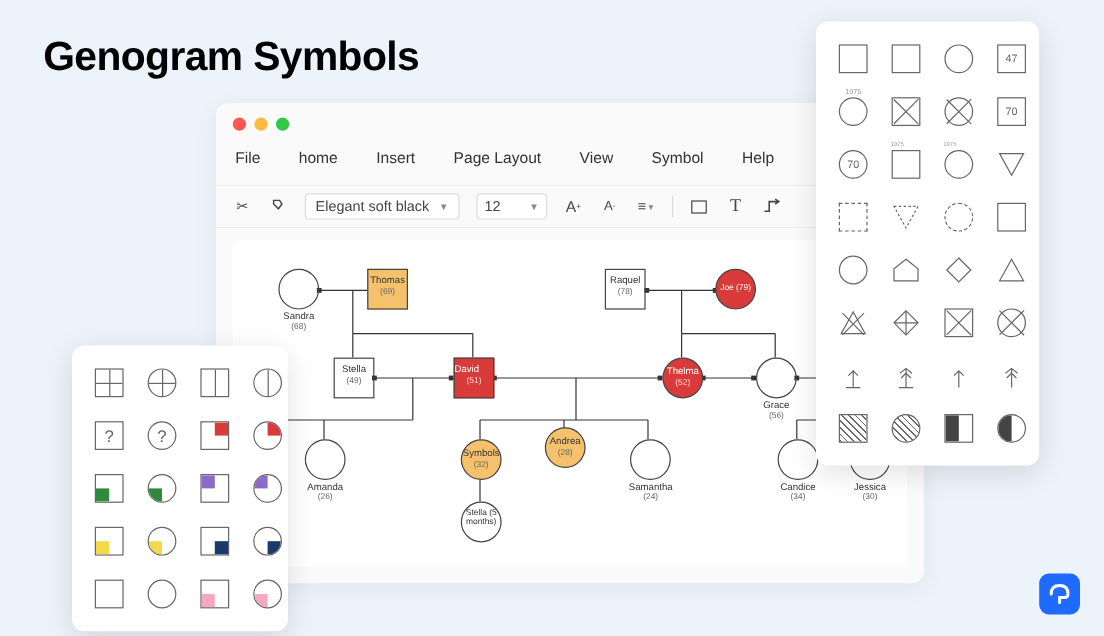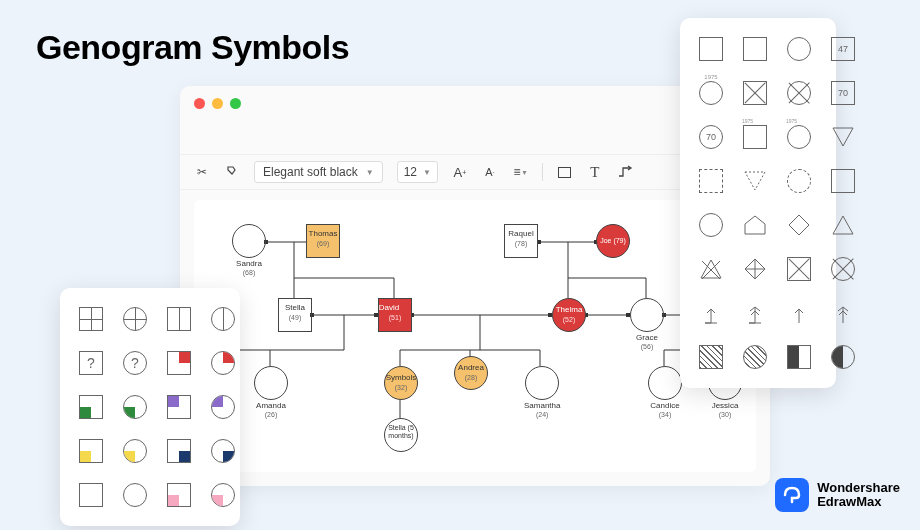--- a/index.html
+++ b/index.html
@@ -6,36 +6,36 @@
 body{width:920px;height:530px;background:#edf3fb;font-family:-apple-system,BlinkMacSystemFont,"Segoe UI",Arial,sans-serif;position:relative;overflow:hidden}
 .title{position:absolute;top:28px;left:36px;font-size:34px;font-weight:900;color:#000;letter-spacing:-0.5px}
 .app-window{position:absolute;top:86px;left:180px;width:590px;height:400px;background:#fafafa;border-radius:10px;box-shadow:0 4px 20px rgba(0,0,0,0.06)}
 .traffic{position:absolute;top:12px;left:14px;display:flex;gap:7px}
 .dot{width:11px;height:11px;border-radius:50%}
 .dot.r{background:#fc5753}.dot.y{background:#fdbc40}.dot.g{background:#33c748}
 .menubar{position:absolute;top:38px;left:16px;display:flex;gap:32px;font-size:13px;color:#333}
 .toolbar{position:absolute;top:68px;left:0;right:0;height:36px;border-top:1px solid #eee;border-bottom:1px solid #eee;display:flex;align-items:center;padding:0 14px;gap:14px;font-size:12px;color:#444}
 .tb-icon{width:16px;height:16px;display:flex;align-items:center;justify-content:center}
 .font-sel{display:flex;align-items:center;border:1px solid #ddd;border-radius:3px;padding:3px 8px;gap:8px;background:#fff;font-size:12px}
-.size-sel{display:flex;align-items:center;border:1px solid #ddd;border-radius:3px;padding:3px 6px;gap:6px;background:#fff;font-size:12px}
+.size-sel{display:flex;align-items:center;border:1px solid #ddd;border-radius:3px;padding:3px 6px;gap:24px;background:#fff;font-size:12px}
 .caret{font-size:8px;color:#888}
 .divider{width:1px;height:18px;background:#ddd}
 .canvas{position:absolute;top:114px;left:14px;right:14px;bottom:14px;background:#fff;border-radius:6px}
 .node{position:absolute;text-align:center;font-size:8px;line-height:1.1;color:#333}
 .node .shape{margin:0 auto 2px}
 .sq{width:34px;height:34px;border:1px solid #444}
 .ci{width:34px;height:34px;border:1px solid #444;border-radius:50%}
 .fill-orange{background:#f5c16c}
 .fill-red{background:#d93b3b;color:#fff}
 .lbl{font-size:8px}
 .lbl2{font-size:7px;color:#666}
 
 .palette{position:absolute;background:#fff;border-radius:10px;box-shadow:0 6px 24px rgba(0,0,0,0.12);padding:14px}
 .palette-left{top:288px;left:60px;width:180px}
-.palette-right{top:18px;left:680px;width:156px}
+.palette-right{top:18px;left:680px;width:186px}
 .pg{display:grid;grid-template-columns:repeat(4,1fr);gap:10px}
 .pg .cell{width:34px;height:34px;display:flex;align-items:center;justify-content:center}
 .sym-sq{width:24px;height:24px;border:1px solid #666}
 .sym-ci{width:24px;height:24px;border:1px solid #666;border-radius:50%}
 .half-fill{position:relative;overflow:hidden}
 .half-fill::before{content:'';position:absolute;background:var(--c,#d93b3b)}
 .corner-tl::before{top:0;left:0;width:50%;height:50%}
 .corner-tr::before{top:0;right:0;width:50%;height:50%}
 .corner-bl::before{bottom:0;left:0;width:50%;height:50%}
 .corner-br::before{bottom:0;right:0;width:50%;height:50%}
@@ -60,20 +60,29 @@
 </head>
 <body>
 
 <div class="title">Genogram Symbols</div>
 
 <div class="app-window">
   <div class="traffic">
     <div class="dot r"></div>
     <div class="dot y"></div>
     <div class="dot g"></div>
+  </div>
+  <div class="menubar">
+    <span>File</span>
+    <span>home</span>
+    <span>Insert</span>
+    <span>Page Layout</span>
+    <span>View</span>
+    <span>Symbol</span>
+    <span>Help</span>
   </div>
   <div class="toolbar">
     <span class="tb-icon">✂</span>
     <span class="tb-icon">
         <svg width="14" height="14" viewBox="0 0 14 14">
           <path d="M3 2 L8 2 L10 5 L7 9 L3 5 Z" fill="none" stroke="#444" stroke-width="1.2"></path>
         </svg>
       </span>
     <div class="font-sel">
         <span>Elegant soft black</span>
@@ -442,17 +451,13 @@
       </div>
   </div>
 </div>
 
 <div class="brand">
   <div class="brand-icon">
     <svg width="22" height="22" viewBox="0 0 22 22">
         <path d="M4 11 Q4 4 11 4 Q18 4 18 11 Q18 14 15 14 L11 14 L11 18" fill="none" stroke="#fff" stroke-width="2.5" stroke-linecap="round"></path>
       </svg>
   </div>
-  <div class="brand-text">
-    <div>Wondershare</div>
-      <div>EdrawMax</div>
-  </div>
 </div>
 
 </body></html>

